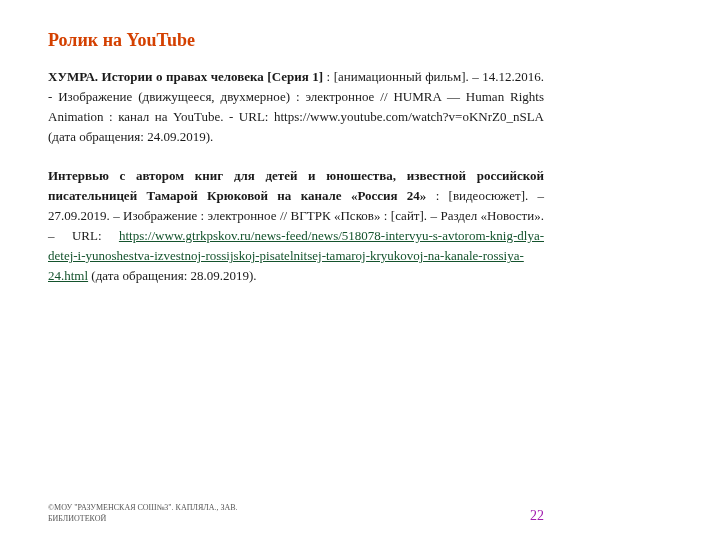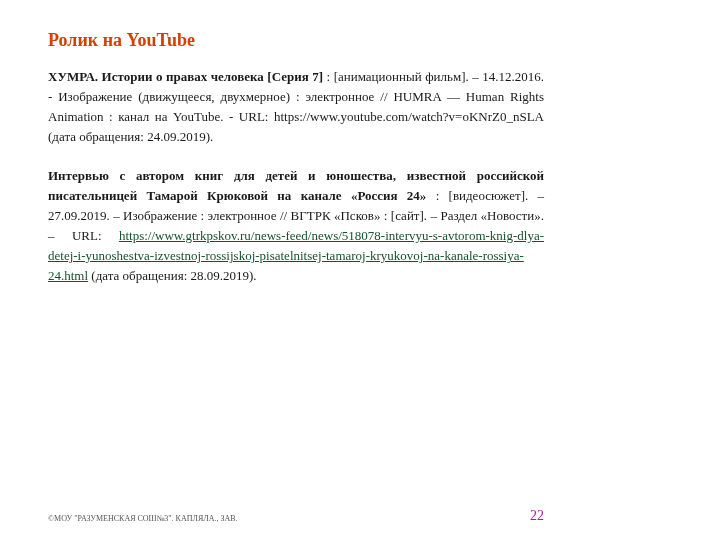--- a/index.html
+++ b/index.html
@@ -71,27 +71,28 @@
     }
   </style>
 </head>
 <body>
 
 <div class="page">
 
   <div class="title">Ролик на YouTube</div>
 
   <p class="paragraph">
-    <strong>ХУМРА. Истории о правах человека [Серия 7]</strong><span> : [анимационный фильм]. – 14.12.2016. - Изображение (движущееся, двухмерное) : электронное // HUMRA — Human Rights Animation : канал на YouTube. - URL: https://www.youtube.com/watch?v=oKNrZ0_nSLA (дата обращения: 24.09.2019).</span>
+    <strong>ХУМРА. Истории о правах человека [Серия 1]</strong><span> : [анимационный фильм]. – 14.12.2016. - Изображение (движущееся, двухмерное) : электронное // HUMRA — Human Rights Animation : канал на YouTube. - URL: https://www.youtube.com/watch?v=oKNrZ0_nSLA (дата обращения: 24.09.2019).</span>
   </p>
 
   <p class="paragraph">
     <strong>Интервью с автором книг для детей и юношества, известной российской писательницей Тамарой Крюковой на канале «Россия 24»</strong><span> : [видеосюжет]. – 27.09.2019. – Изображение : электронное // ВГТРК «Псков» : [сайт]. – Раздел «Новости». – URL: </span><a href="#">https://www.gtrkpskov.ru/news-feed/news/518078-intervyu-s-avtorom-knig-dlya-detej-i-yunoshestva-izvestnoj-rossijskoj-pisatelnitsej-tamaroj-kryukovoj-na-kanale-rossiya-24.html</a><span> (дата обращения: 28.09.2019).</span>
   </p>
 
   <div class="footer">
     <div class="footer-left">
       <div>©МОУ "РАЗУМЕНСКАЯ СОШ№3". КАПЛЯЛА., ЗАВ.</div>
+      <div>БИБЛИОТЕКОЙ</div>
     </div>
     <div class="footer-right">22</div>
   </div>
 
 </div>
 
 </body></html>

